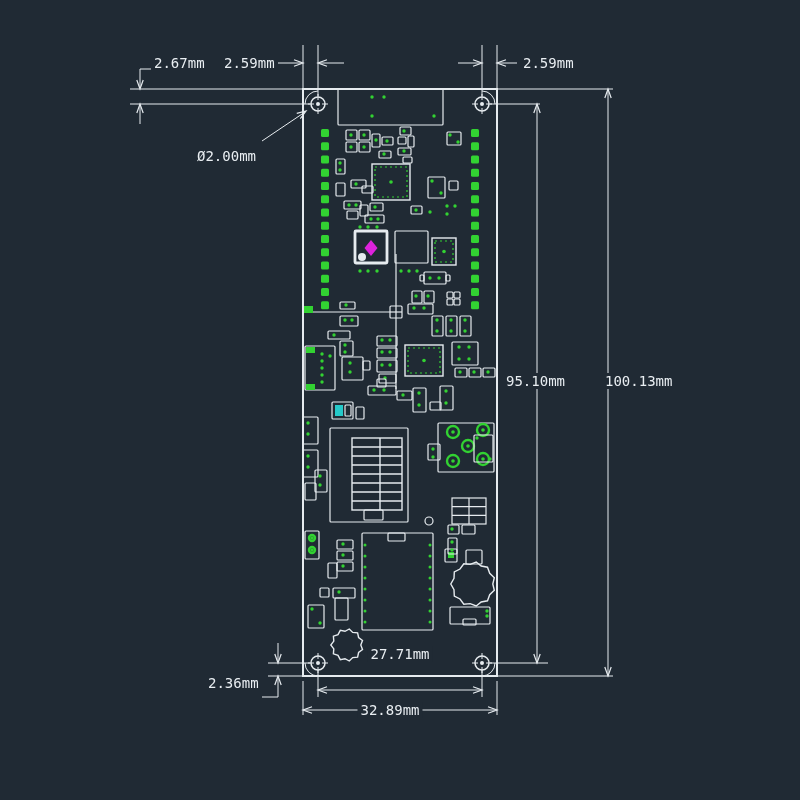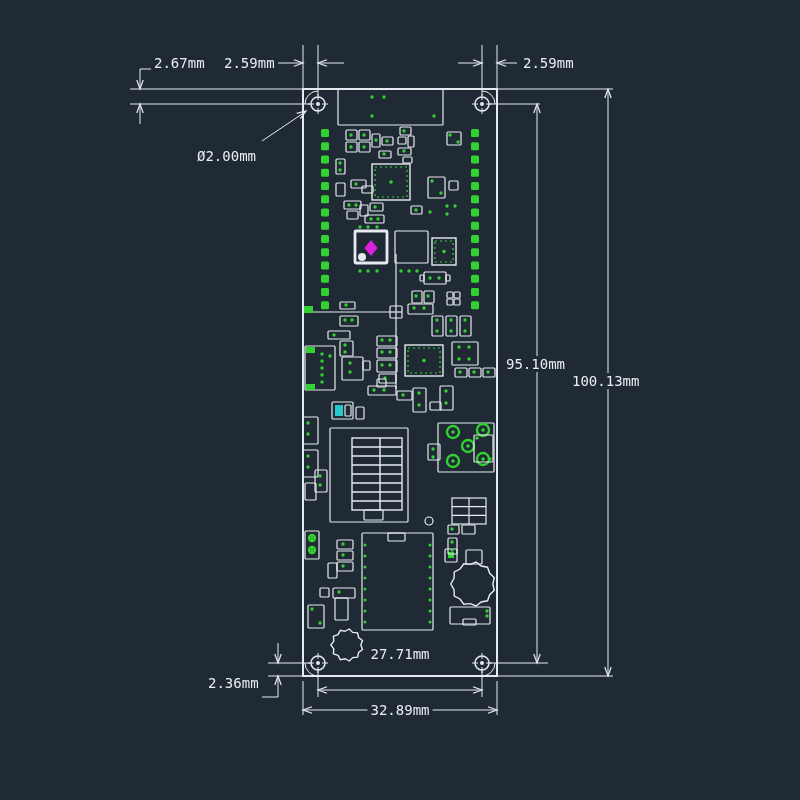--- a/index.html
+++ b/index.html
@@ -393,18 +393,18 @@
         <path d="M -9 -3.2 L 0 0 L -9 3.2" fill="none" stroke="#e6ebef" stroke-width="1.2" transform="translate(303,710) rotate(180)"></path>
         <path d="M -9 -3.2 L 0 0 L -9 3.2" fill="none" stroke="#e6ebef" stroke-width="1.2" transform="translate(497,710) rotate(0)"></path>
         <path d="M -9 -3.2 L 0 0 L -9 3.2" fill="none" stroke="#e6ebef" stroke-width="1.2" transform="translate(306,111) rotate(-34)"></path>
       </g>
     </svg>
 
   <div class="dim-label" style="left:151px;top:55px">2.67mm</div>
   <div class="dim-label" style="left:221px;top:55px">2.59mm</div>
   <div class="dim-label" style="left:520px;top:55px">2.59mm</div>
   <div class="dim-label" style="left:194px;top:148px">Ø2.00mm</div>
-  <div class="dim-label" style="left:503px;top:356px">95.10mm</div>
-  <div class="dim-label" style="left:569px;top:373px">100.13mm</div>
+  <div class="dim-label" style="left:503px;top:373px">95.10mm</div>
+  <div class="dim-label" style="left:602px;top:373px">100.13mm</div>
   <div class="dim-label" style="left:205px;top:675px">2.36mm</div>
   <div class="dim-label ctr" style="left:400px;top:646px">27.71mm</div>
-  <div class="dim-label ctr" style="left:400px;top:702px">32.89mm</div>
+  <div class="dim-label ctr" style="left:390px;top:702px">32.89mm</div>
 </div>
 
 </body></html>

